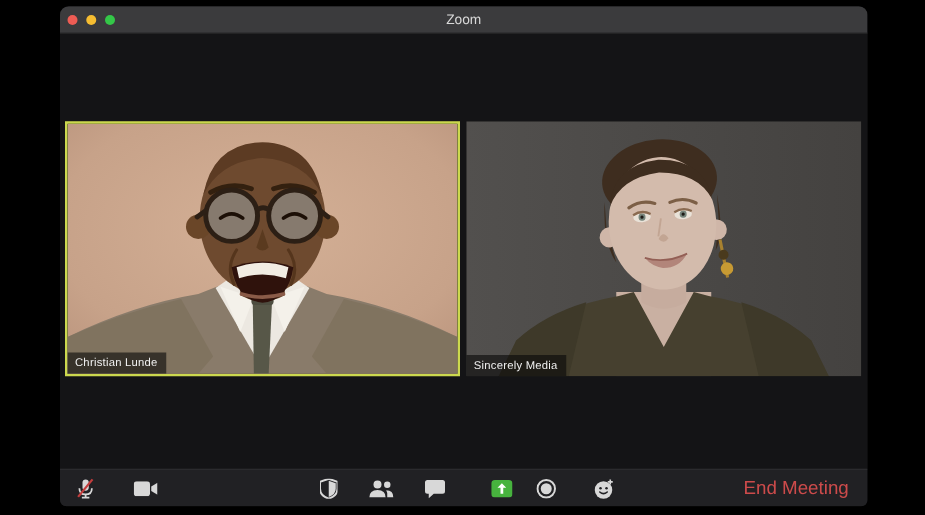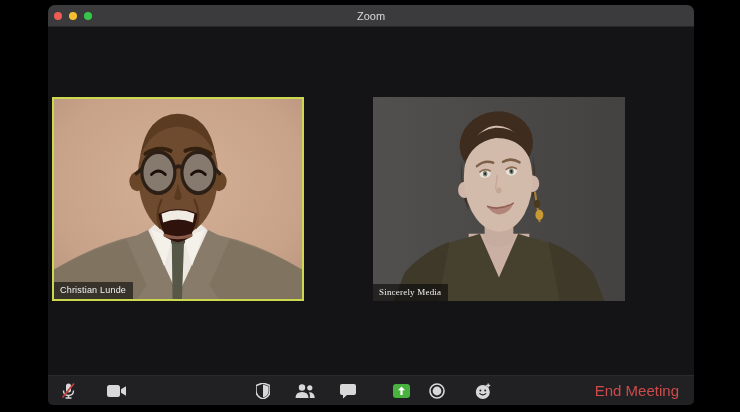--- a/index.html
+++ b/index.html
@@ -16,24 +16,24 @@
   .light { width:8px; height:8px; border-radius:50%; }
   .light-close   { background:#ee5c54; }
   .light-minimize{ background:#f6bd31; }
   .light-zoom    { background:#34c748; }
   .win-title { position:absolute; left:0; right:0; top:0; height:22px;
                line-height:22px; text-align:center; color:#d9d9d9; font-size:11px; }
 
   
   .stage { position:absolute; top:22px; left:0; right:0; bottom:30px; background:#141416; }
 
-  .tile { position:absolute; top:70px; width:252px; height:204px; overflow:hidden;
+  .tile { position:absolute; top:70px; width:316px; height:204px; overflow:hidden;
           background:#222; }
   .tile-left  { left:4px;  border:2px solid #ccd84e; }
-  .tile-right { left:325px;font-family:Liberation Serif, serif; }
+  .tile-right { left:325px; }
   .tile svg { display:block; width:100%; height:100%; }
 
   .name-tag { position:absolute; left:0; bottom:0; background:rgba(10,10,10,.62);
               color:#f2f2f2; font-size:9px; line-height:9px; padding:4px 7px 4px 6px;
               letter-spacing:.2px; white-space:nowrap; }
 
   
   .toolbar { position:absolute; bottom:0; left:0; right:0; height:30px;
              background:#212124; border-top:1px solid #2b2b2e; }
   .tbtn { position:absolute; top:0; height:30px; width:30px; transform:translateX(-50%);

